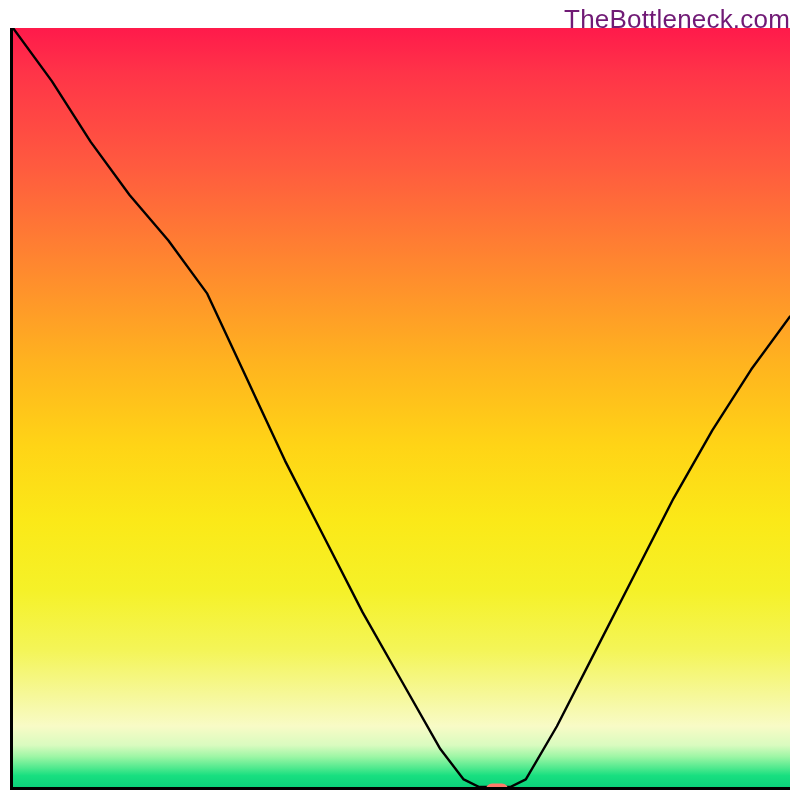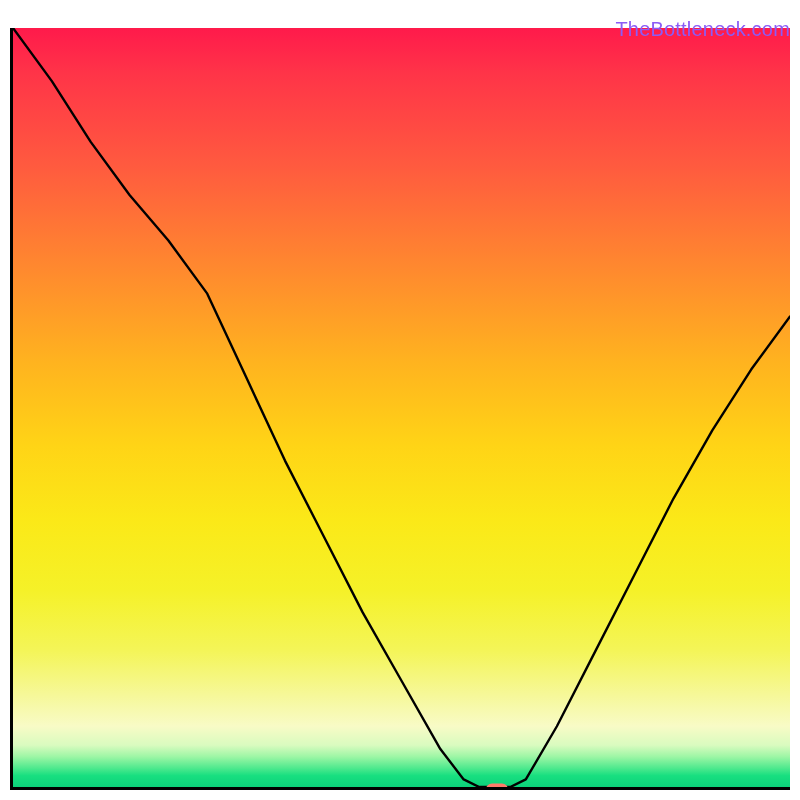--- a/index.html
+++ b/index.html
@@ -12,26 +12,25 @@
   }
   .container {
     position: relative;
     width: 800px;
     height: 800px;
   }
   .watermark {
     position: absolute;
     top: 4px;
     right: 10px;
-    color: #8b5cf6;
-    font-size: 20px;
+    color: #701a75;
+    font-size: 26px;
     font-weight: 500;
     letter-spacing: 0.2px;
     z-index: 5;
-    margin-top: 14px;
   }
   .plot-frame {
     position: absolute;
     left: 10px;
     top: 28px;
     width: 780px;
     height: 762px;
     border-left: 3px solid #000;
     border-bottom: 3px solid #000;
     box-sizing: border-box;

